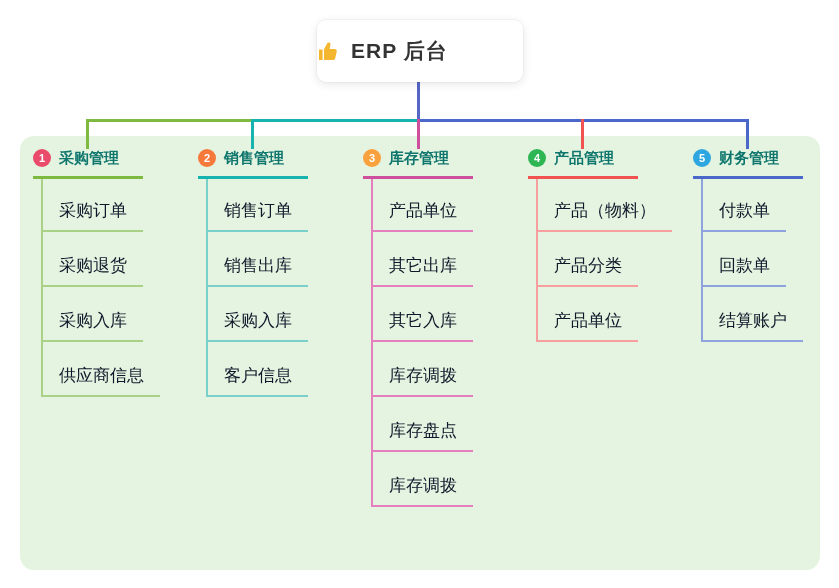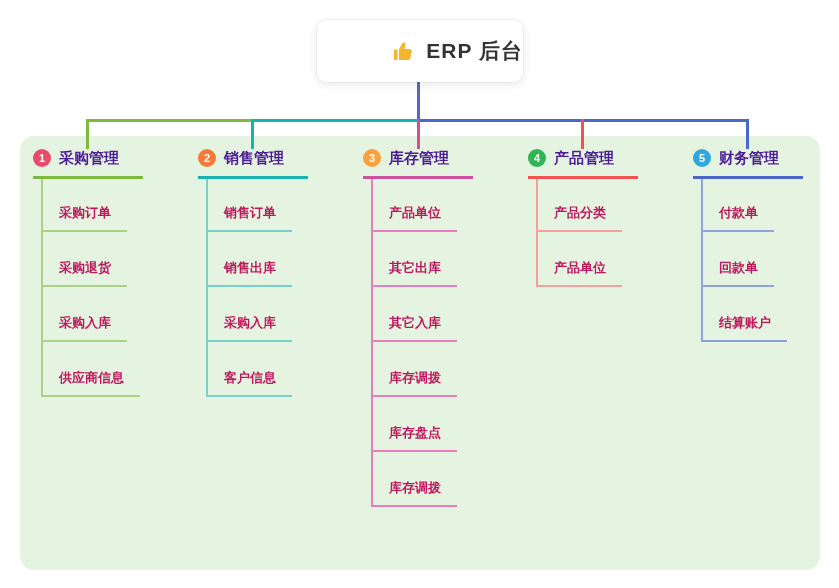--- a/index.html
+++ b/index.html
@@ -7,21 +7,21 @@
     width:839px; height:588px; position:relative; overflow:hidden;
     font-family:"Liberation Sans","DejaVu Sans",sans-serif;
   }
   #canvas { position:absolute; inset:0; }
 
   
   .root-node {
     position:absolute; left:317px; top:20px; width:206px; height:62px;
     background:#ffffff; border-radius:9px;
     box-shadow:0 2px 10px rgba(0,0,0,0.10), 0 0 0 1px rgba(0,0,0,0.03);
-    display:flex; align-items:center; justify-content:flex-end; gap:10px;
+    display:flex; align-items:center; justify-content:flex-start; gap:10px;
   }
   .root-node .label { font-size:21px; font-weight:600; color:#333; letter-spacing:1px; }
   .root-node svg { width:24px; height:24px; }
 
   
   .vline, .hline { position:absolute; }
   .vline { width:3px; }
   .hline { height:3px; }
 
   
@@ -35,31 +35,31 @@
   .branch-title {
     display:inline-flex; align-items:center; gap:8px;
     padding:0 14px 8px 0; border-bottom:3px solid var(--line); min-width:96px;
     cursor:default;
   }
   .badge {
     width:18px; height:18px; border-radius:50%; background:var(--badge);
     color:#fff; font-size:11px; font-weight:700;
     display:flex; align-items:center; justify-content:center; flex:0 0 auto;
   }
-  .branch-title .t { font-size:15px; font-weight:600; color:#4c1d95; white-space:nowrap; }
+  .branch-title .t { font-size:15px; font-weight:600; color:#0f766e; white-space:nowrap; }
 
   .children { position:relative; margin-left:8px; border-left:2px solid var(--lite); }
   .child {
     width:fit-content; height:55px; box-sizing:border-box;
     display:flex; flex-direction:column; justify-content:flex-end;
     border-bottom:2px solid var(--lite);
   }
   .child:first-child { height:53px; }
   .child span {
-    padding:0 16px 8px 16px; font-size:13px; color:#be185d; white-space:nowrap;font-weight:bold;
+    padding:0 16px 8px 16px; font-size:17px; color:#0f172a; white-space:nowrap;
   }
 </style>
 </head>
 <body>
 
 <div id="canvas">
 
   <div class="panel"></div>
 
   <div id="connectors">
@@ -151,20 +151,23 @@
           </div>
         </div>
   </div>
       <div class="branch" style="left: 528px; --line: #f15353; --lite: #f79e9e; --badge: #2eb554;">
     <div class="branch-title">
       <span class="badge">4</span>
       <span class="t">产品管理</span>
     </div>
     <div class="children">
           <div class="child">
+            <span>产品（物料）</span>
+          </div>
+          <div class="child">
             <span>产品分类</span>
           </div>
           <div class="child">
             <span>产品单位</span>
           </div>
         </div>
   </div>
       <div class="branch" style="left: 693px; --line: #4a67c9; --lite: #8ea2dd; --badge: #2ea7e0;">
     <div class="branch-title">
       <span class="badge">5</span>

